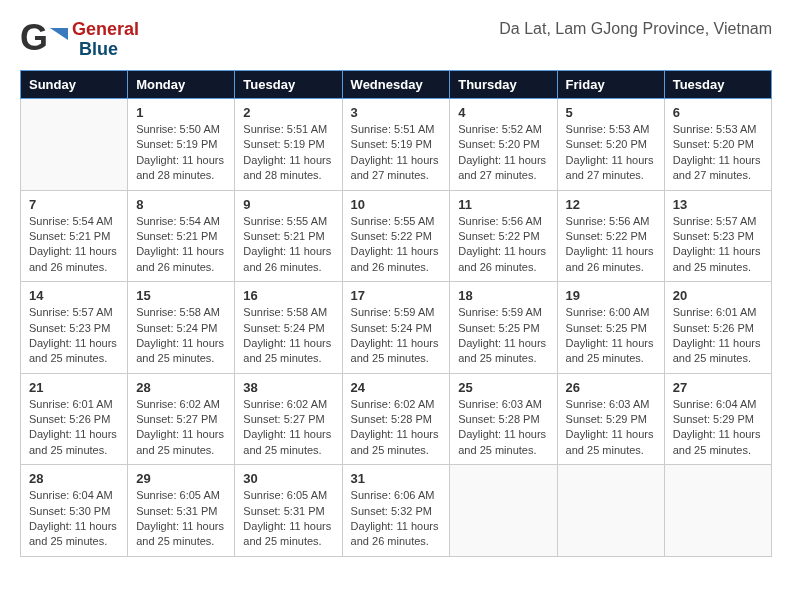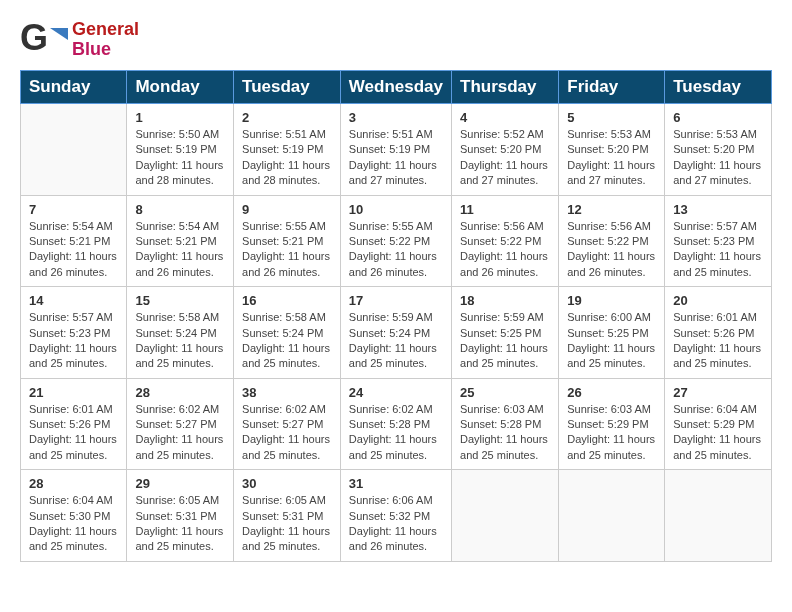--- a/index.html
+++ b/index.html
@@ -32,25 +32,25 @@
     .location-title {
       font-size: 16px;
       color: #555;
     }
     .calendar-table {
       width: 100%;
       border-collapse: collapse;
       font-size: 11px;
     }
     .calendar-table th {
-      background-color: #0c4a6e;
+      background-color: #0f172a;
       color: #fff;
       text-align: left;
       padding: 6px 8px;
-      font-size: 17px;
+      font-size: 13px;
       font-weight: bold;
       border: 1px solid #5a9adf;
     }
     .calendar-table td {
       vertical-align: top;
       padding: 6px 8px;
       border: 1px solid #ccc;
       width: 108px;
       height: 80px;
       background: #fff;
@@ -80,25 +80,26 @@
       <div style="position:relative;width:48px;height:40px;">
         
         <svg width="48" height="40" viewBox="0 0 48 40">
           <text x="0" y="30" font-size="36" font-weight="bold" fill="#333" font-family="Arial">G</text>
 
           <polygon points="30,8 48,8 48,20" fill="#3a7abf"></polygon>
         </svg>
       </div>
       <div style="display:flex;flex-direction:column;line-height:1.1;">
         <span style="font-size:18px;font-weight:bold;color:#b91c1c;">General</span>
-        <span style="font-size:18px;font-weight:bold;color:#be185d;">Blue</span>
+        <span style="font-size:18px;font-weight:bold;color:#0c4a6e;margin-left:7px;">Blue</span>
       </div>
     </div>
   </div>
   <div class="title-block">
+    <div class="location-title">Da Lat, Lam GJong Province, Vietnam</div>
   </div>
 </div>
 
 <table class="calendar-table">
   <thead>
     <tr>
       <th>Sunday</th>
       <th>Monday</th>
       <th>Tuesday</th>
       <th>Wednesday</th>

